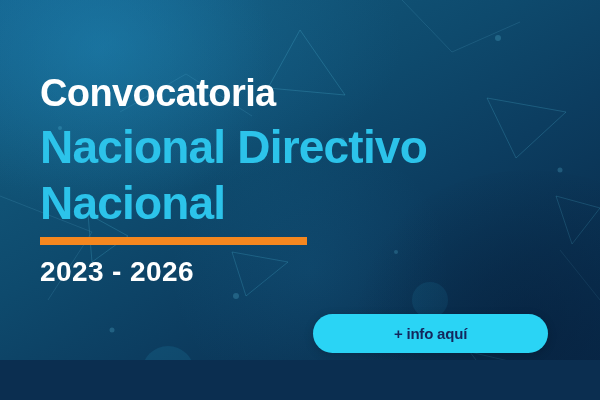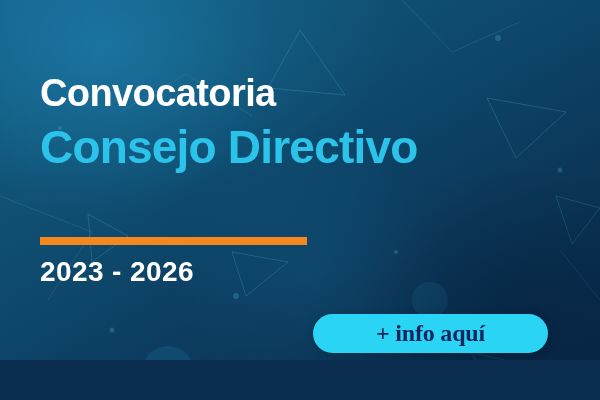--- a/index.html
+++ b/index.html
@@ -112,22 +112,22 @@
   .cta {
     position: absolute;
     left: 313px;
     top: 314px;
     width: 235px;
     height: 39px;
     border: 0;
     border-radius: 20px;
     background: #2ad4f5;
     color: #14265c;
-    font-family: Liberation Serif, serif;
-    font-size: 24px;
+    font-family: Liberation Sans, sans-serif;
+    font-size: 15px;
     font-weight: bold;
     letter-spacing: -0.2px;
     cursor: pointer;
     display: flex;
     align-items: center;
     justify-content: center;
     box-shadow: 0 2px 10px rgba(0,0,0,0.18);
   }
 </style>
 </head>
@@ -168,22 +168,23 @@
       <g fill="#2aa8d8" fill-opacity="0.14">
         <circle cx="168" cy="372" r="26"></circle>
         <circle cx="430" cy="300" r="18"></circle>
       </g>
     </svg>
   </div>
 
   <div class="content">
     <div class="line-eyebrow">Convocatoria</div>
 
-    <div class="line-main1">Consejo Directivo</div>
+    <div class="line-main1">Nacional Directivo</div>
 
+    <div class="line-main2">Nacional</div>
 
     <div class="rule"></div>
 
     <div class="line-years">2023 - 2026</div>
 
     <button class="cta">+ info aquí</button>
   </div>
 
 </div>
 

